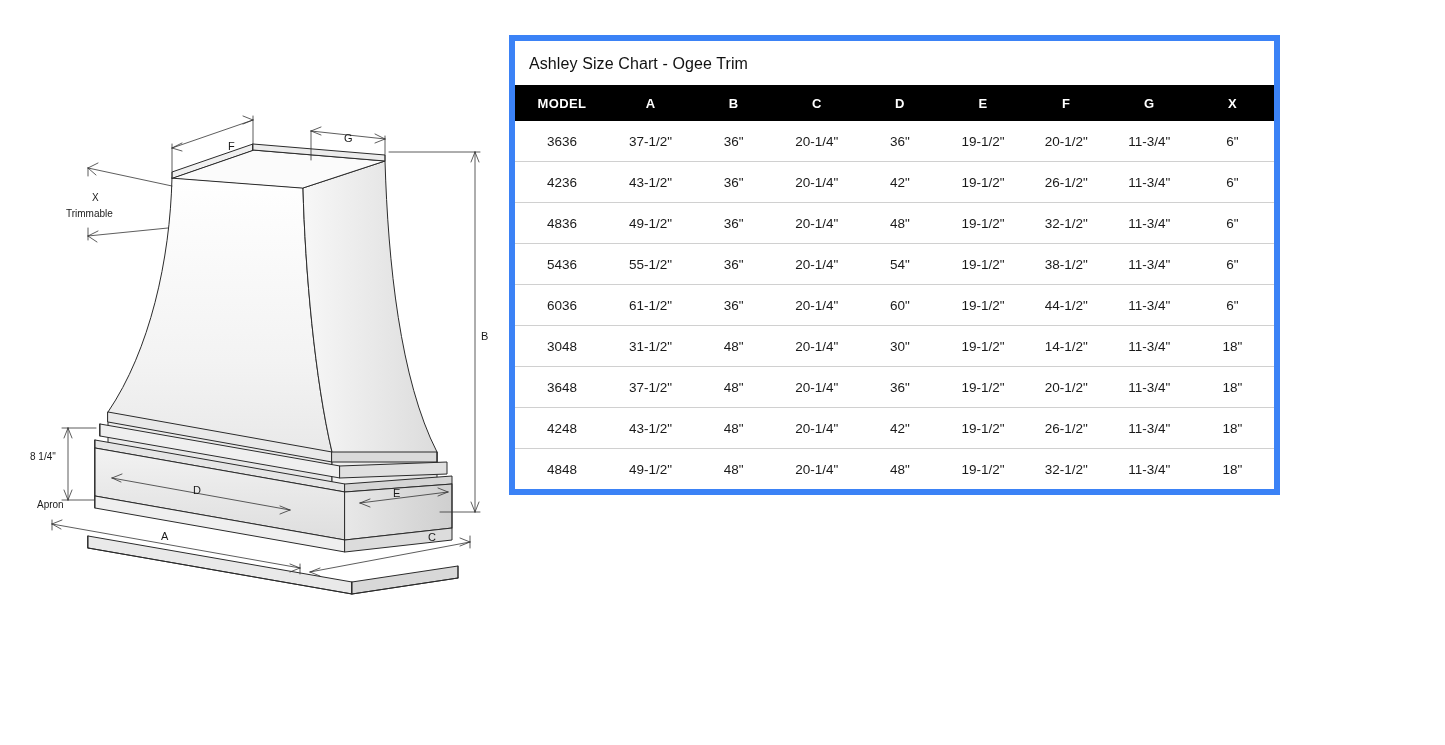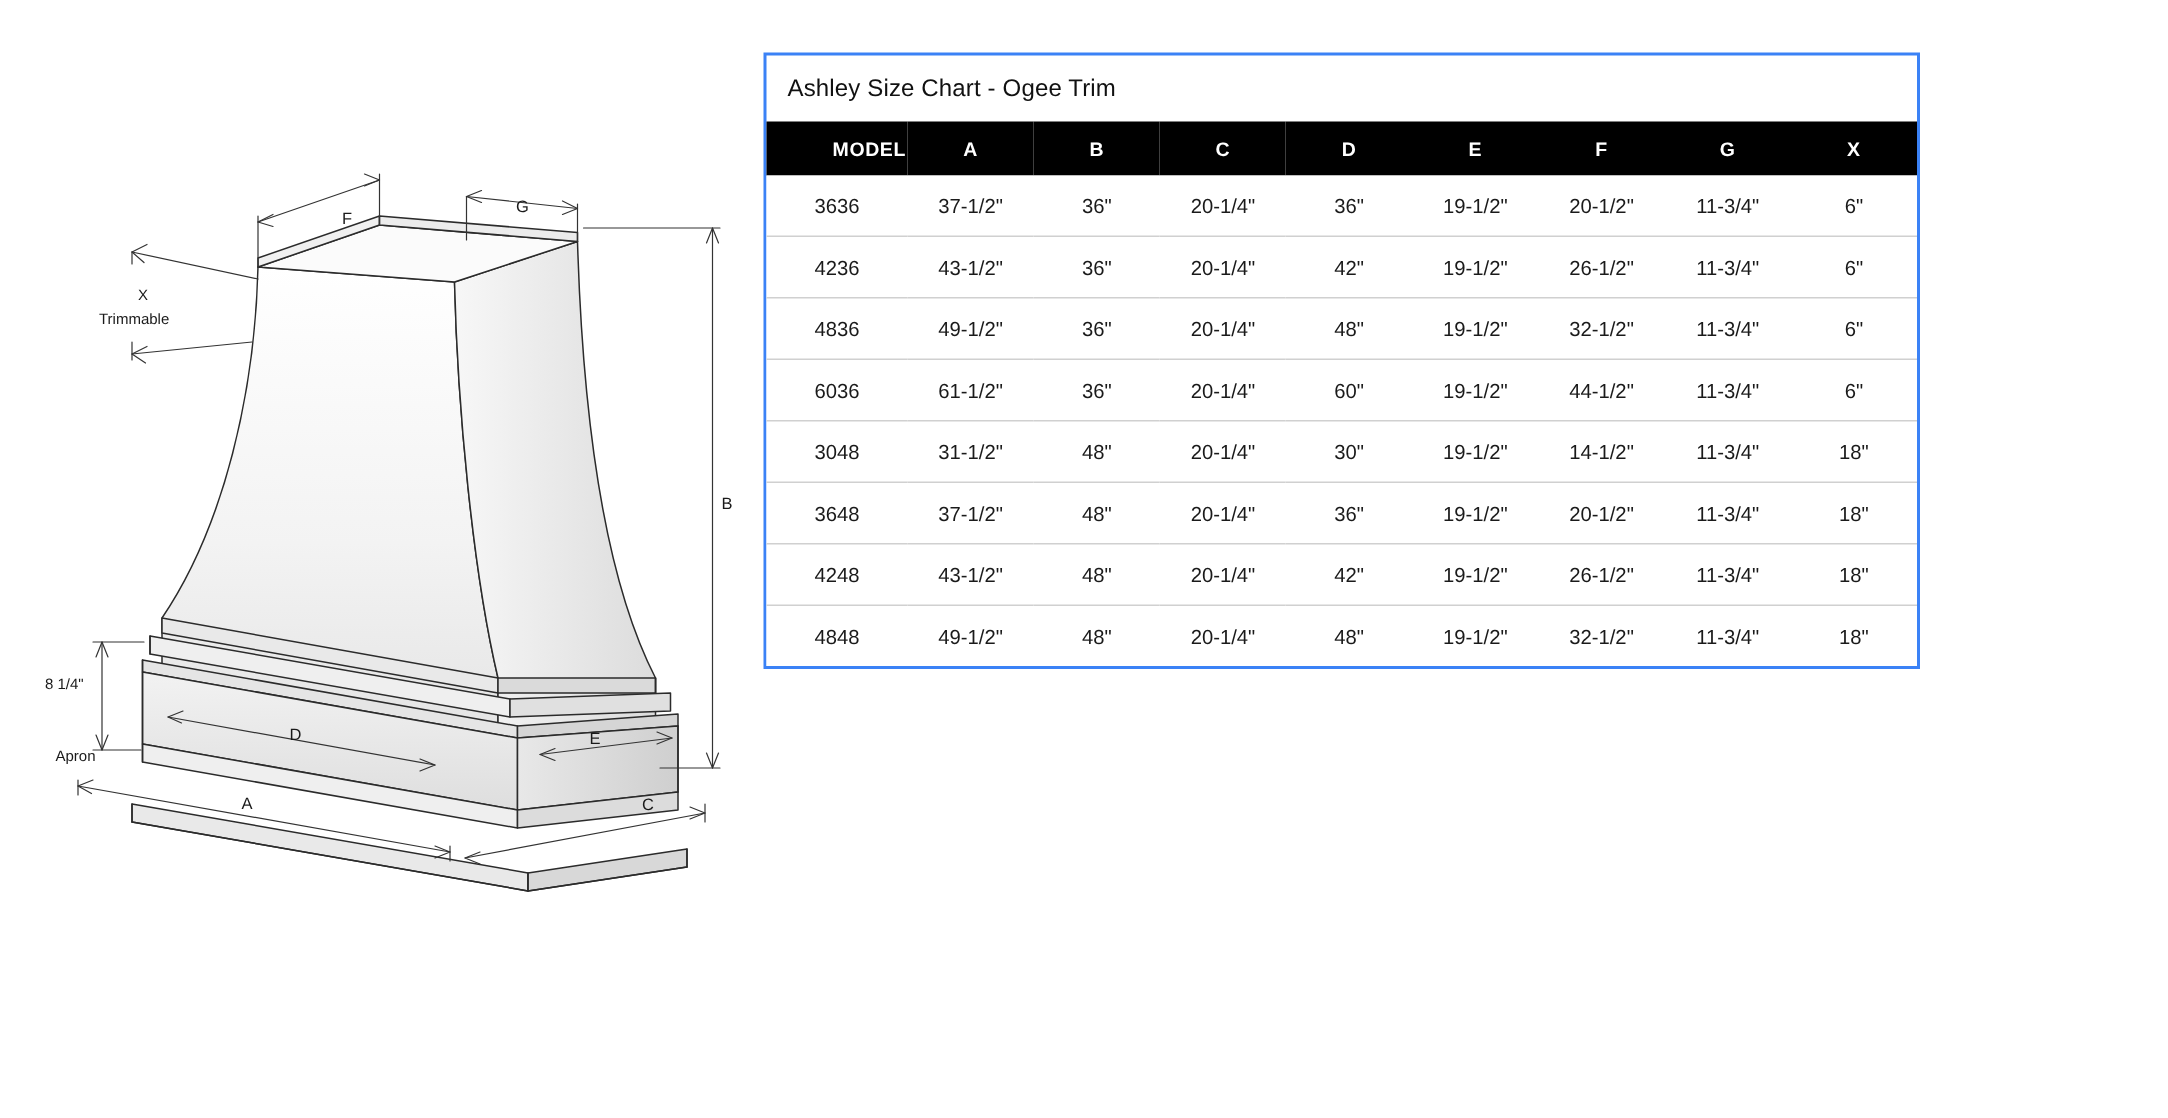--- a/index.html
+++ b/index.html
@@ -40,21 +40,21 @@
   .dim-label.small {
     font-size: 10px;
   }
 
   
   #chart-panel {
     position: absolute;
     left: 509px;
     top: 35px;
     width: 771px;
-    border: 2px solid #3b82f6;
+    border: 6px solid #3b82f6;
     box-sizing: border-box;
     background: #ffffff;
   }
   #chart-title {
     font-size: 16px;
     color: #111111;
     padding: 14px 0 12px 14px;
     letter-spacing: 0.1px;
   }
   table {
@@ -67,21 +67,20 @@
     color: #ffffff;
     font-size: 13px;
     font-weight: bold;
     letter-spacing: 0.4px;
     height: 34px;
     vertical-align: middle;
     text-align: center;
   }
   thead th.col-model {
     width: 92px;
-    text-align: right;
   }
   tbody td {
     font-size: 13.5px;
     color: #1a1a1a;
     text-align: center;
     height: 38px;
     vertical-align: middle;
     border-bottom: 1px solid #d0d0d0;
     background: #ffffff;
   }
@@ -278,20 +277,31 @@
           <td>49-1/2"</td>
           <td>36"</td>
           <td>20-1/4"</td>
           <td>48"</td>
           <td>19-1/2"</td>
           <td>32-1/2"</td>
           <td>11-3/4"</td>
           <td>6"</td>
         </tr>
         <tr>
+          <td class="col-model">5436</td>
+          <td>55-1/2"</td>
+          <td>36"</td>
+          <td>20-1/4"</td>
+          <td>54"</td>
+          <td>19-1/2"</td>
+          <td>38-1/2"</td>
+          <td>11-3/4"</td>
+          <td>6"</td>
+        </tr>
+        <tr>
           <td class="col-model">6036</td>
           <td>61-1/2"</td>
           <td>36"</td>
           <td>20-1/4"</td>
           <td>60"</td>
           <td>19-1/2"</td>
           <td>44-1/2"</td>
           <td>11-3/4"</td>
           <td>6"</td>
         </tr>

